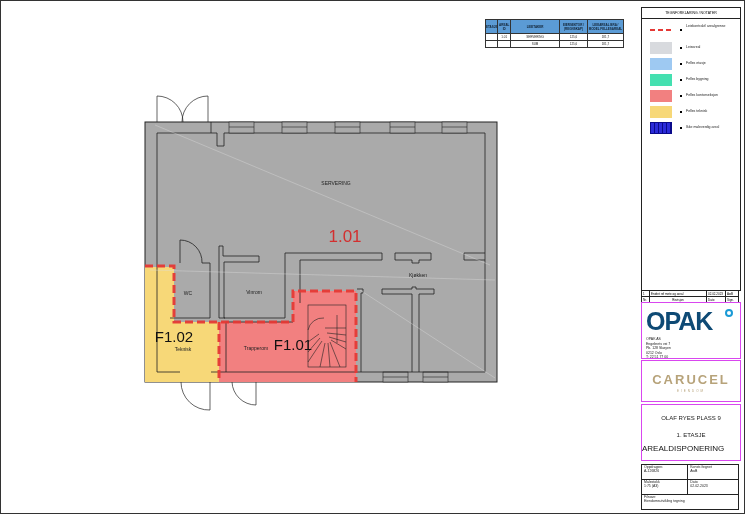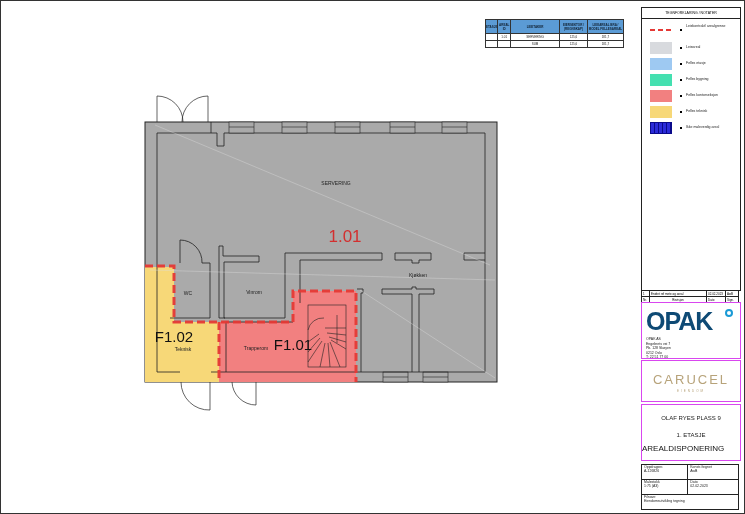--- a/index.html
+++ b/index.html
@@ -14,21 +14,21 @@
     .legend-item { position:absolute; left:6px; width:90px; height:12px; }
     .swatch { position:absolute; left:2px; top:0; width:22px; height:12px; }
     .bullet { position:absolute; left:32px; top:5px; width:2px; height:2px; background:#000; }
     .legend-label { position:absolute; left:38px; top:3px; font-size:3.5px; color:#222; white-space:nowrap; }
     .rev-table { position:absolute; left:641px; top:290px; width:98px; border-collapse:collapse; font-size:3px; }
     .rev-table td { border:1px solid #222; height:5px; padding:0 1px; }
     .box { position:absolute; border:1px solid #d946ef; background:#fff; }
     .opak-logo { position:absolute; left:4px; top:4px; font-size:25px; font-weight:bold; color:#0e4a75; letter-spacing:-1px; }
     .opak-dot { position:absolute; left:83px; top:6px; width:8px; height:8px; border-radius:50%; border:2px solid #1a9ad6; box-sizing:border-box; }
     .opak-addr { position:absolute; left:4px; top:34px; font-size:3.5px; line-height:4.5px; color:#222; }
-    .carucel { position:absolute; left:0; width:100%; top:11px; text-align:center; font-size:13px; letter-spacing:2px; color:#b7a37a; }
+    .carucel { position:absolute; left:0; width:100%; top:11px; text-align:center; font-size:13px; letter-spacing:2px; color:#b7a37a;font-weight:bold; }
     .carucel-sub { position:absolute; left:0; width:100%; top:28px; text-align:center; font-size:3px; letter-spacing:2px; color:#b7a37a; }
     .title-addr { position:absolute; left:0; width:100%; top:10px; text-align:center; font-size:6px; color:#222; }
     .title-floor { position:absolute; left:0; width:100%; top:27px; text-align:center; font-size:6px; color:#222; }
     .title-main { position:absolute; left:0; width:100%; top:39px; text-align:left; font-size:8px; color:#111; }
     .info-table { position:absolute; left:641px; top:464px; width:98px; border-collapse:collapse; font-size:3.5px; }
     .info-table td { border:1px solid #222; height:14px; padding:0 2px; vertical-align:top; color:#222; }
   </style>
 </head>
 <body>
 

